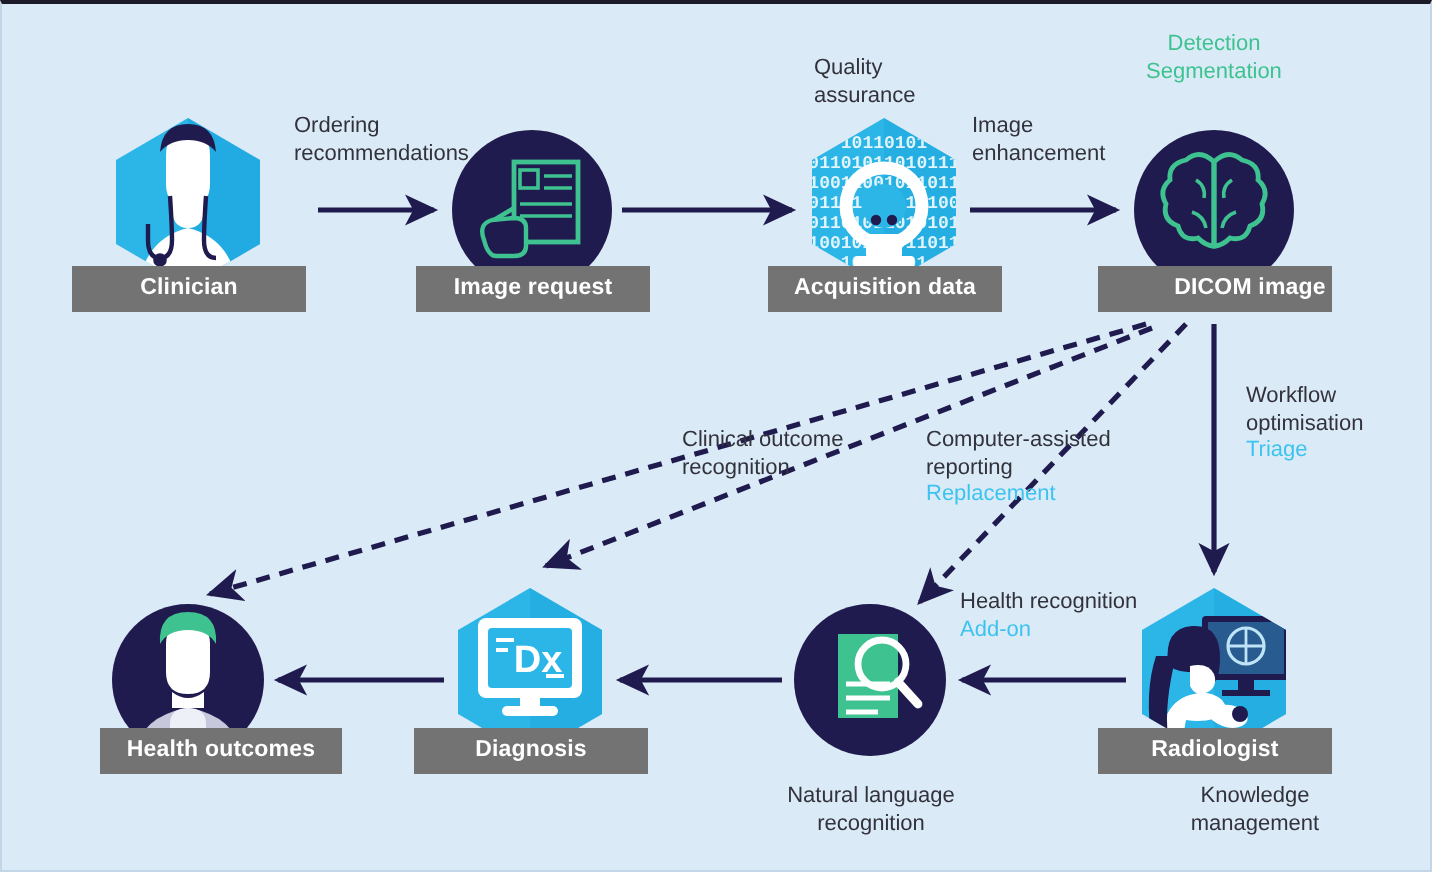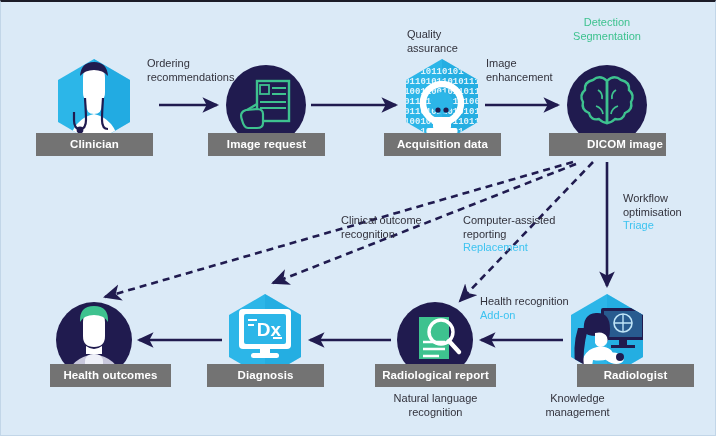--- a/index.html
+++ b/index.html
@@ -254,22 +254,21 @@
         <path d="M85,344 q8,6 16,0 l0,8 l-16,0 Z" fill="#ffffff"></path>
       </g>
     </g>
   </svg>
 
   <div class="nodelabel" style="left:35px;  top:131px; width:117px;">Clinician</div>
   <div class="nodelabel" style="left:207px; top:131px; width:117px;">Image request</div>
   <div class="nodelabel" style="left:383px; top:131px; width:117px;">Acquisition data</div>
   <div class="nodelabel" style="left:548px; top:131px; width:117px;padding-left:35px;">DICOM image</div>
 
-  <div class="nodelabel" style="left:548px; top:362px; width:117px;margin-left:28px;">Radiologist</div>
-  <div class="nodelabel" style="left:374px; top:362px; width:121px;">Radiological report</div>
+  <div class="nodelabel" style="left:548px; top:362px; width:117px;">Radiologist</div>
   <div class="nodelabel" style="left:206px; top:362px; width:117px;">Diagnosis</div>
   <div class="nodelabel" style="left:49px;  top:362px; width:121px;">Health outcomes</div>
 
   <div class="edgelabel" style="left:146px; top:55px; width:84px;">
     <div>Ordering</div>
     <div>recommendations</div>
   </div>
 
 
   <div class="edgelabel" style="left:406px; top:26px; width:70px;">
@@ -307,18 +306,18 @@
   <div class="edgelabel" style="left:340px; top:212px; width:96px;">
     <div>Clinical outcome</div>
     <div>recognition</div>
   </div>
 
   <div class="captionlabel" style="left:379px; top:390px; width:111px;">
     <div>Natural language</div>
     <div>recognition</div>
   </div>
 
-  <div class="captionlabel" style="left:523px; top:390px; width:107px;">
+  <div class="captionlabel" style="left:573px; top:390px; width:107px;">
     <div>Knowledge</div>
     <div>management</div>
   </div>
 
 </div>
 
 </body></html>

